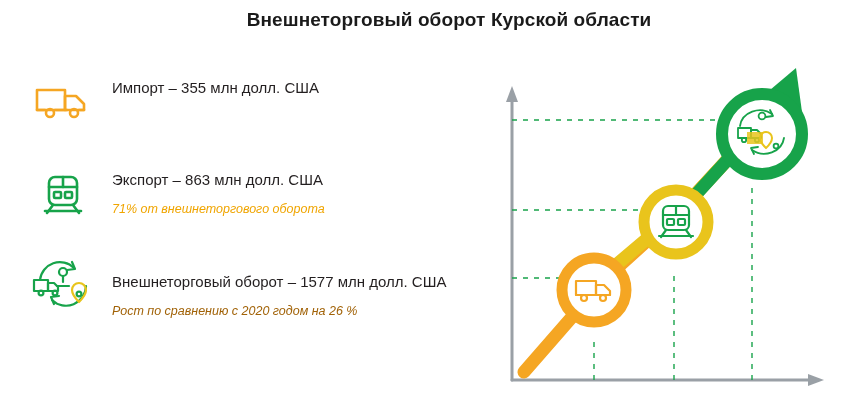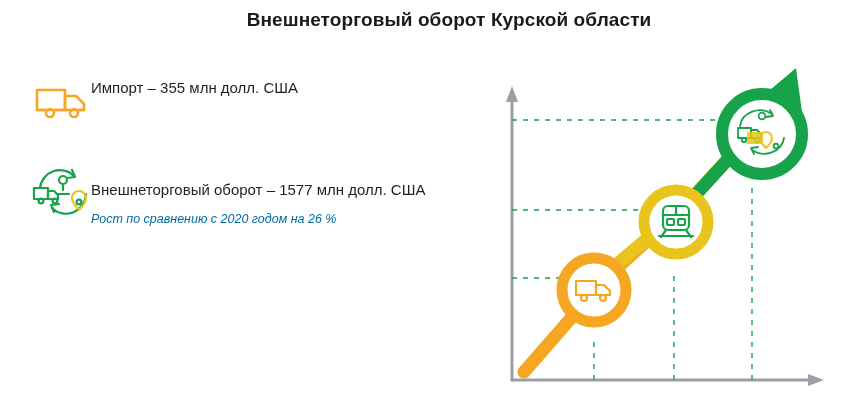--- a/index.html
+++ b/index.html
@@ -45,38 +45,38 @@
     position: absolute;
     left: 0;
     top: 0;
     width: 74px;
     height: 62px;
     display: flex;
     align-items: center;
     justify-content: center;
   }
   .legend-item .texts {
-    margin-left: 65px;
+    margin-left: 86px;
     padding-top: 8px;
   }
   .legend-label {
     font-size: 15px;
     color: #231f20;
     line-height: 20px;
     white-space: nowrap;
   }
   .legend-sub {
     font-size: 12.5px;
     font-style: italic;
     line-height: 18px;
     margin-top: 10px;
     white-space: nowrap;
   }
   .sub-orange { color: #f0a500; }
-  .sub-green  { color: #0369a1; }
+  .sub-green  { color: #a16207; }
 
   .item-import .texts { padding-top: 6px; }
   .item-export .texts { padding-top: 6px; }
   .item-turnover .texts { padding-top: 16px; }
   .item-turnover { min-height: 86px; }
 
   
   .chart {
     position: absolute;
     left: 466px;
@@ -107,20 +107,40 @@
           <circle cx="17" cy="32" r="4"></circle>
           <circle cx="41" cy="32" r="4"></circle>
         </g>
       </svg>
     </div>
     <div class="texts">
       <div class="legend-label">Импорт – 355 млн долл. США</div>
     </div>
   </div>
 
+  <div class="legend-item item-export">
+    <div class="icon-box">
+      <svg width="56" height="48" viewBox="0 0 56 48">
+        <g fill="none" stroke="#17A34A" stroke-width="2.6" stroke-linecap="round" stroke-linejoin="round">
+          <rect x="14" y="6" width="28" height="28" rx="6"></rect>
+          <path d="M14 16 h28"></path>
+          <path d="M28 6 v10"></path>
+          <rect x="19" y="21" width="7" height="6" rx="1"></rect>
+          <rect x="30" y="21" width="7" height="6" rx="1"></rect>
+          <path d="M18 34 l-6 8"></path>
+          <path d="M38 34 l6 8"></path>
+          <path d="M10 40 h36"></path>
+        </g>
+      </svg>
+    </div>
+    <div class="texts">
+      <div class="legend-label">Экспорт – 863 млн долл. США</div>
+      <div class="legend-sub sub-orange">71% от внешнеторгового оборота</div>
+    </div>
+  </div>
 
   <div class="legend-item item-turnover">
     <div class="icon-box">
       <svg width="74" height="70" viewBox="0 0 74 70">
         <g fill="none" stroke="#17A34A" stroke-width="2.2" stroke-linecap="round" stroke-linejoin="round">
           <path d="M14 28 a20 20 0 0 1 34 -12"></path>
           <path d="M46 10 l3 7 -8 1"></path>
           <path d="M60 34 a20 20 0 0 1 -34 14"></path>
           <path d="M28 52 l-3 -7 8 -1"></path>
           <rect x="8" y="28" width="14" height="11"></rect>

